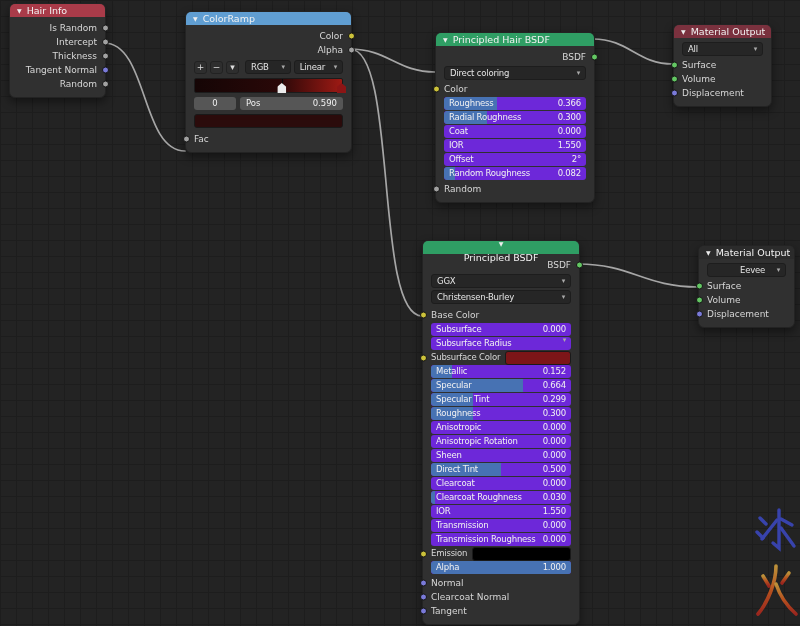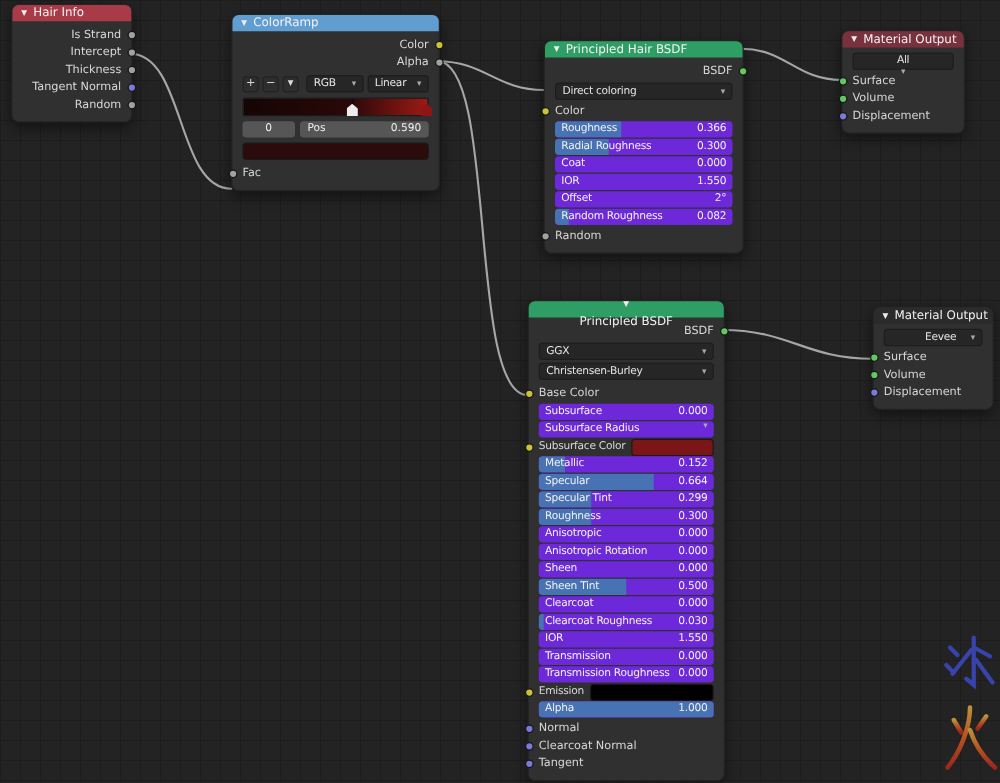--- a/index.html
+++ b/index.html
@@ -81,21 +81,21 @@
   </g>
 </svg>
 
 <div class="node" style="left:9px;top:3px;width:95px;">
   <div class="hdr" style="background:#a93b49;">
     <span class="tri">▼</span>
     <span>Hair Info</span>
   </div>
   <div class="rows">
     <div class="row out">
-      <span>Is Strand</span>
+      <span>Is Random</span>
       <span class="sock r s-gray"></span>
     </div>
     <div class="row out">
       <span>Intercept</span>
       <span class="sock r s-gray"></span>
     </div>
     <div class="row out">
       <span>Thickness</span>
       <span class="sock r s-gray"></span>
     </div>
@@ -218,21 +218,21 @@
     </div>
   </div>
 </div>
 
 <div class="node" style="left:673px;top:24px;width:97px;">
   <div class="hdr" style="background:#7a313e;">
     <span class="tri">▼</span>
     <span>Material Output</span>
   </div>
   <div class="rows">
-    <div class="dd rowdd" style="margin-top:0;flex-direction:column;">
+    <div class="dd rowdd" style="margin-top:0;">
       <span>All</span>
       <span class="chev">▾</span>
     </div>
     <div class="row lbl-only gap2">
       <span>Surface</span>
       <span class="sock l s-green"></span>
     </div>
     <div class="row lbl-only">
       <span>Volume</span>
       <span class="sock l s-green"></span>
@@ -319,21 +319,21 @@
 
     </div>
     <div class="row slider">
       <div class="fill" style="width: 0%;"></div>
       <span class="lab">Sheen</span>
       <span class="val">0.000</span>
 
     </div>
     <div class="row slider">
       <div class="fill" style="width: 50%;"></div>
-      <span class="lab">Sheen Tint</span>
+      <span class="lab">Direct Tint</span>
       <span class="val">0.500</span>
 
     </div>
     <div class="row slider">
       <div class="fill" style="width: 0%;"></div>
       <span class="lab">Clearcoat</span>
       <span class="val">0.000</span>
 
     </div>
     <div class="row slider">

